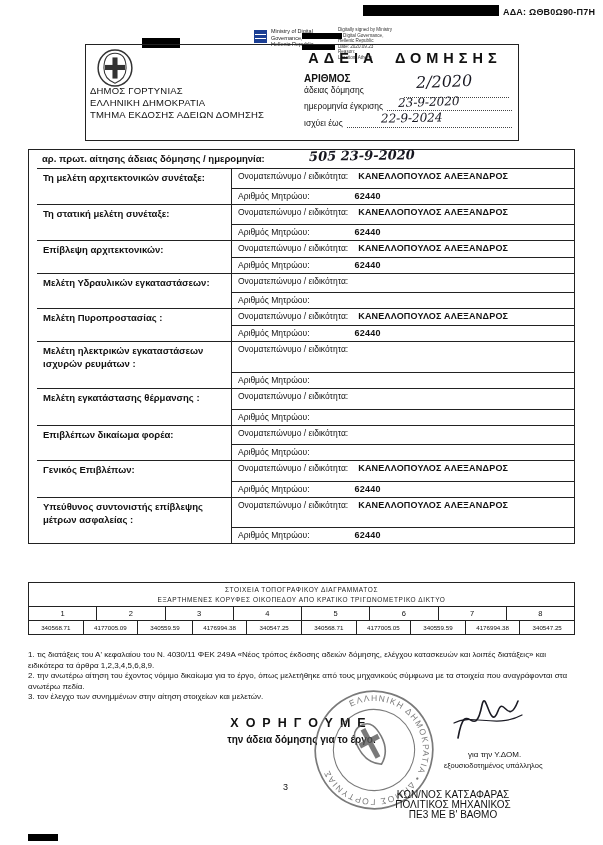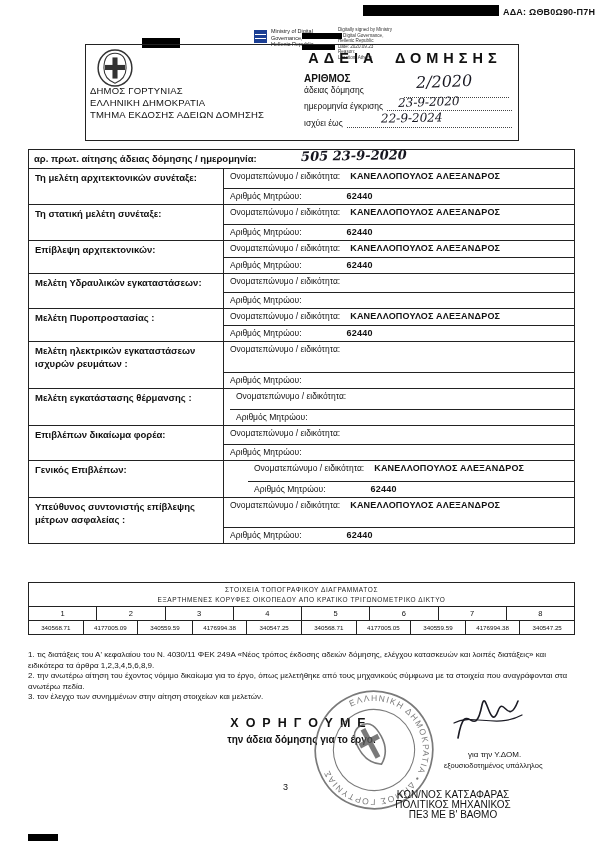--- a/index.html
+++ b/index.html
@@ -23,21 +23,21 @@
   .title { position:absolute; left:206px; top:5px; width:226px; text-align:center;
            font-size:14.5px; font-weight:bold; letter-spacing:5px; word-spacing:8px; white-space:nowrap; }
   .num-label { position:absolute; left:218px; top:28px; font-size:10px; font-weight:bold; }
   .num-sublabel { position:absolute; left:218px; top:40px; font-size:8.5px; }
   .dotline { position:absolute; border-bottom:1.5px dotted #444; height:1px; }
   .fieldrow { position:absolute; display:flex; align-items:flex-end; font-size:8.5px; }
   .fieldrow .dots { flex:1; border-bottom:1.5px dotted #444; height:9px; margin-left:4px; }
   .hand { font-family:"DejaVu Serif", serif; font-style:italic; color:#15151f; white-space:nowrap; }
 
   
-  .mtable { position:absolute; left:28px; top:149px; width:547px; border:1.5px solid #222; background:#fff; }
+  .mtable { position:absolute; left:28px; top:149px; width:547px; border:1.5px solid #222; background:#fff;padding-left:8px; }
   .prow { position:relative; height:19px; border-bottom:1px solid #222; padding:3px 5px;
           font-weight:bold; font-size:9.5px; }
   .prow .hand { position:absolute; left:272px; top:-2px; font-size:13px; transform:rotate(-1deg); }
   .trow { display:flex; border-bottom:1px solid #222; }
   .trow:last-child { border-bottom:none; }
   .tlabel { width:195px; border-right:1px solid #222; padding:3px 6px; font-weight:bold;
             font-size:9.5px; line-height:12.5px; }
   .tright { flex:1; display:flex; flex-direction:column; }
   .tname { flex:1; padding:2px 6px; font-size:8.5px; border-bottom:1px solid #222; }
   .treg { height:15px; padding:2px 6px; font-size:8.5px; }
@@ -180,37 +180,37 @@
     </div>
 
     <div class="trow" style="min-height:47px;">
       <div class="tlabel">Μελέτη ηλεκτρικών εγκαταστάσεων ισχυρών ρευμάτων :</div>
       <div class="tright">
         <div class="tname"><span>Ονοματεπώνυμο / ειδικότητα:</span><span class="val"></span></div>
         <div class="treg"><span>Αριθμός Μητρώου:</span><span class="val"></span></div>
       </div>
     </div>
 
-    <div class="trow" style="min-height:37px;gap:6px;">
+    <div class="trow" style="min-height:37px;">
       <div class="tlabel">Μελέτη εγκατάστασης θέρμανσης :</div>
       <div class="tright">
         <div class="tname"><span>Ονοματεπώνυμο / ειδικότητα:</span><span class="val"></span></div>
         <div class="treg"><span>Αριθμός Μητρώου:</span><span class="val"></span></div>
       </div>
     </div>
 
     <div class="trow" style="min-height:35px;">
       <div class="tlabel">Επιβλέπων δικαίωμα φορέα:</div>
       <div class="tright">
         <div class="tname"><span>Ονοματεπώνυμο / ειδικότητα:</span><span class="val"></span></div>
         <div class="treg"><span>Αριθμός Μητρώου:</span><span class="val"></span></div>
       </div>
     </div>
 
-    <div class="trow" style="min-height:37px;gap:24px;">
+    <div class="trow" style="min-height:37px;">
       <div class="tlabel">Γενικός Επιβλέπων:</div>
       <div class="tright">
         <div class="tname"><span>Ονοματεπώνυμο / ειδικότητα:</span><span class="val">ΚΑΝΕΛΛΟΠΟΥΛΟΣ ΑΛΕΞΑΝΔΡΟΣ</span></div>
         <div class="treg"><span>Αριθμός Μητρώου:</span><span class="val">62440</span></div>
       </div>
     </div>
 
     <div class="trow" style="min-height:45px;">
       <div class="tlabel">Υπεύθυνος συντονιστής επίβλεψης μέτρων ασφαλείας :</div>
       <div class="tright">

